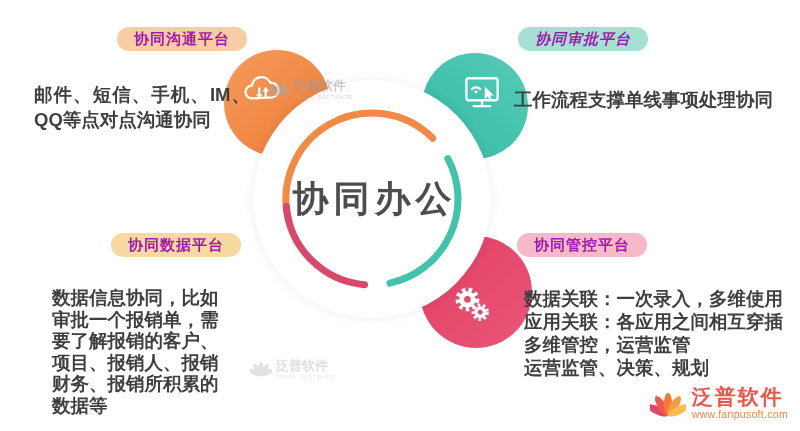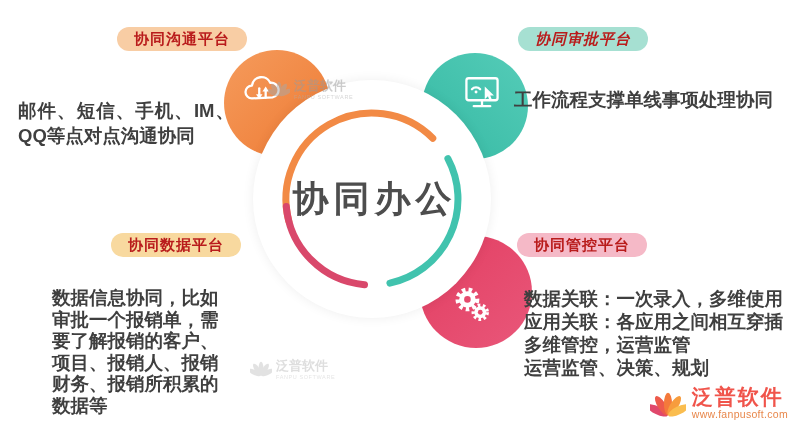--- a/index.html
+++ b/index.html
@@ -43,29 +43,29 @@
   .circle{position:absolute;z-index:3;left:253px;top:80px;width:238px;height:238px;
     background:#fff;border-radius:50%;box-shadow:0 0 12px rgba(0,0,0,.07);
     display:flex;align-items:center;justify-content:center;}
   .cycle{position:absolute;inset:0;}
   .cycle path{fill:none;stroke-width:7;stroke-linecap:round;}
   .title{position:relative;z-index:1;font-size:36px;font-weight:700;color:#4D4D4D;
     letter-spacing:5px;padding-left:5px;}
 
   
   .badge{position:absolute;z-index:5;height:24px;line-height:24px;padding:0 17px;
-    border-radius:12px;font-size:15px;font-weight:700;color:#b91c1c;letter-spacing:1px;}
+    border-radius:12px;font-size:15px;font-weight:700;color:#a21caf;letter-spacing:1px;}
   .badge-comm{left:117px;top:27px;background:var(--b-orange);}
   .badge-appr{left:518px;top:27px;background:var(--b-teal);font-style:italic;}
   .badge-data{left:111px;top:233px;background:var(--b-yellow);}
   .badge-ctrl{left:517px;top:233px;background:var(--b-pink);}
 
   
   .desc{position:absolute;z-index:5;font-weight:700;color:var(--ink);font-size:18.5px;}
-  .desc-comm{left:18px;top:82px;width:216px;line-height:25px;text-align:justify;margin-top:16px;}
+  .desc-comm{left:34px;top:82px;width:216px;line-height:25px;text-align:justify;}
   .desc-appr{left:514px;top:87px;white-space:nowrap;}
   .desc-data{left:16px;top:287px;width:172px;line-height:21.5px;margin-left:36px;}
   .desc-ctrl{left:524px;top:287px;line-height:23px;white-space:nowrap;}
 
   
   .wm{position:absolute;z-index:6;display:flex;align-items:center;gap:4px;color:#9a9a9a;}
   .wm-1{left:268px;top:76px;opacity:.5;}
   .wm-2{left:250px;top:356px;opacity:.32;}
   .wm .fan{width:22px;height:22px;color:#a8a8a8;}
   .wm .t{font-size:13px;font-weight:700;line-height:13px;}

